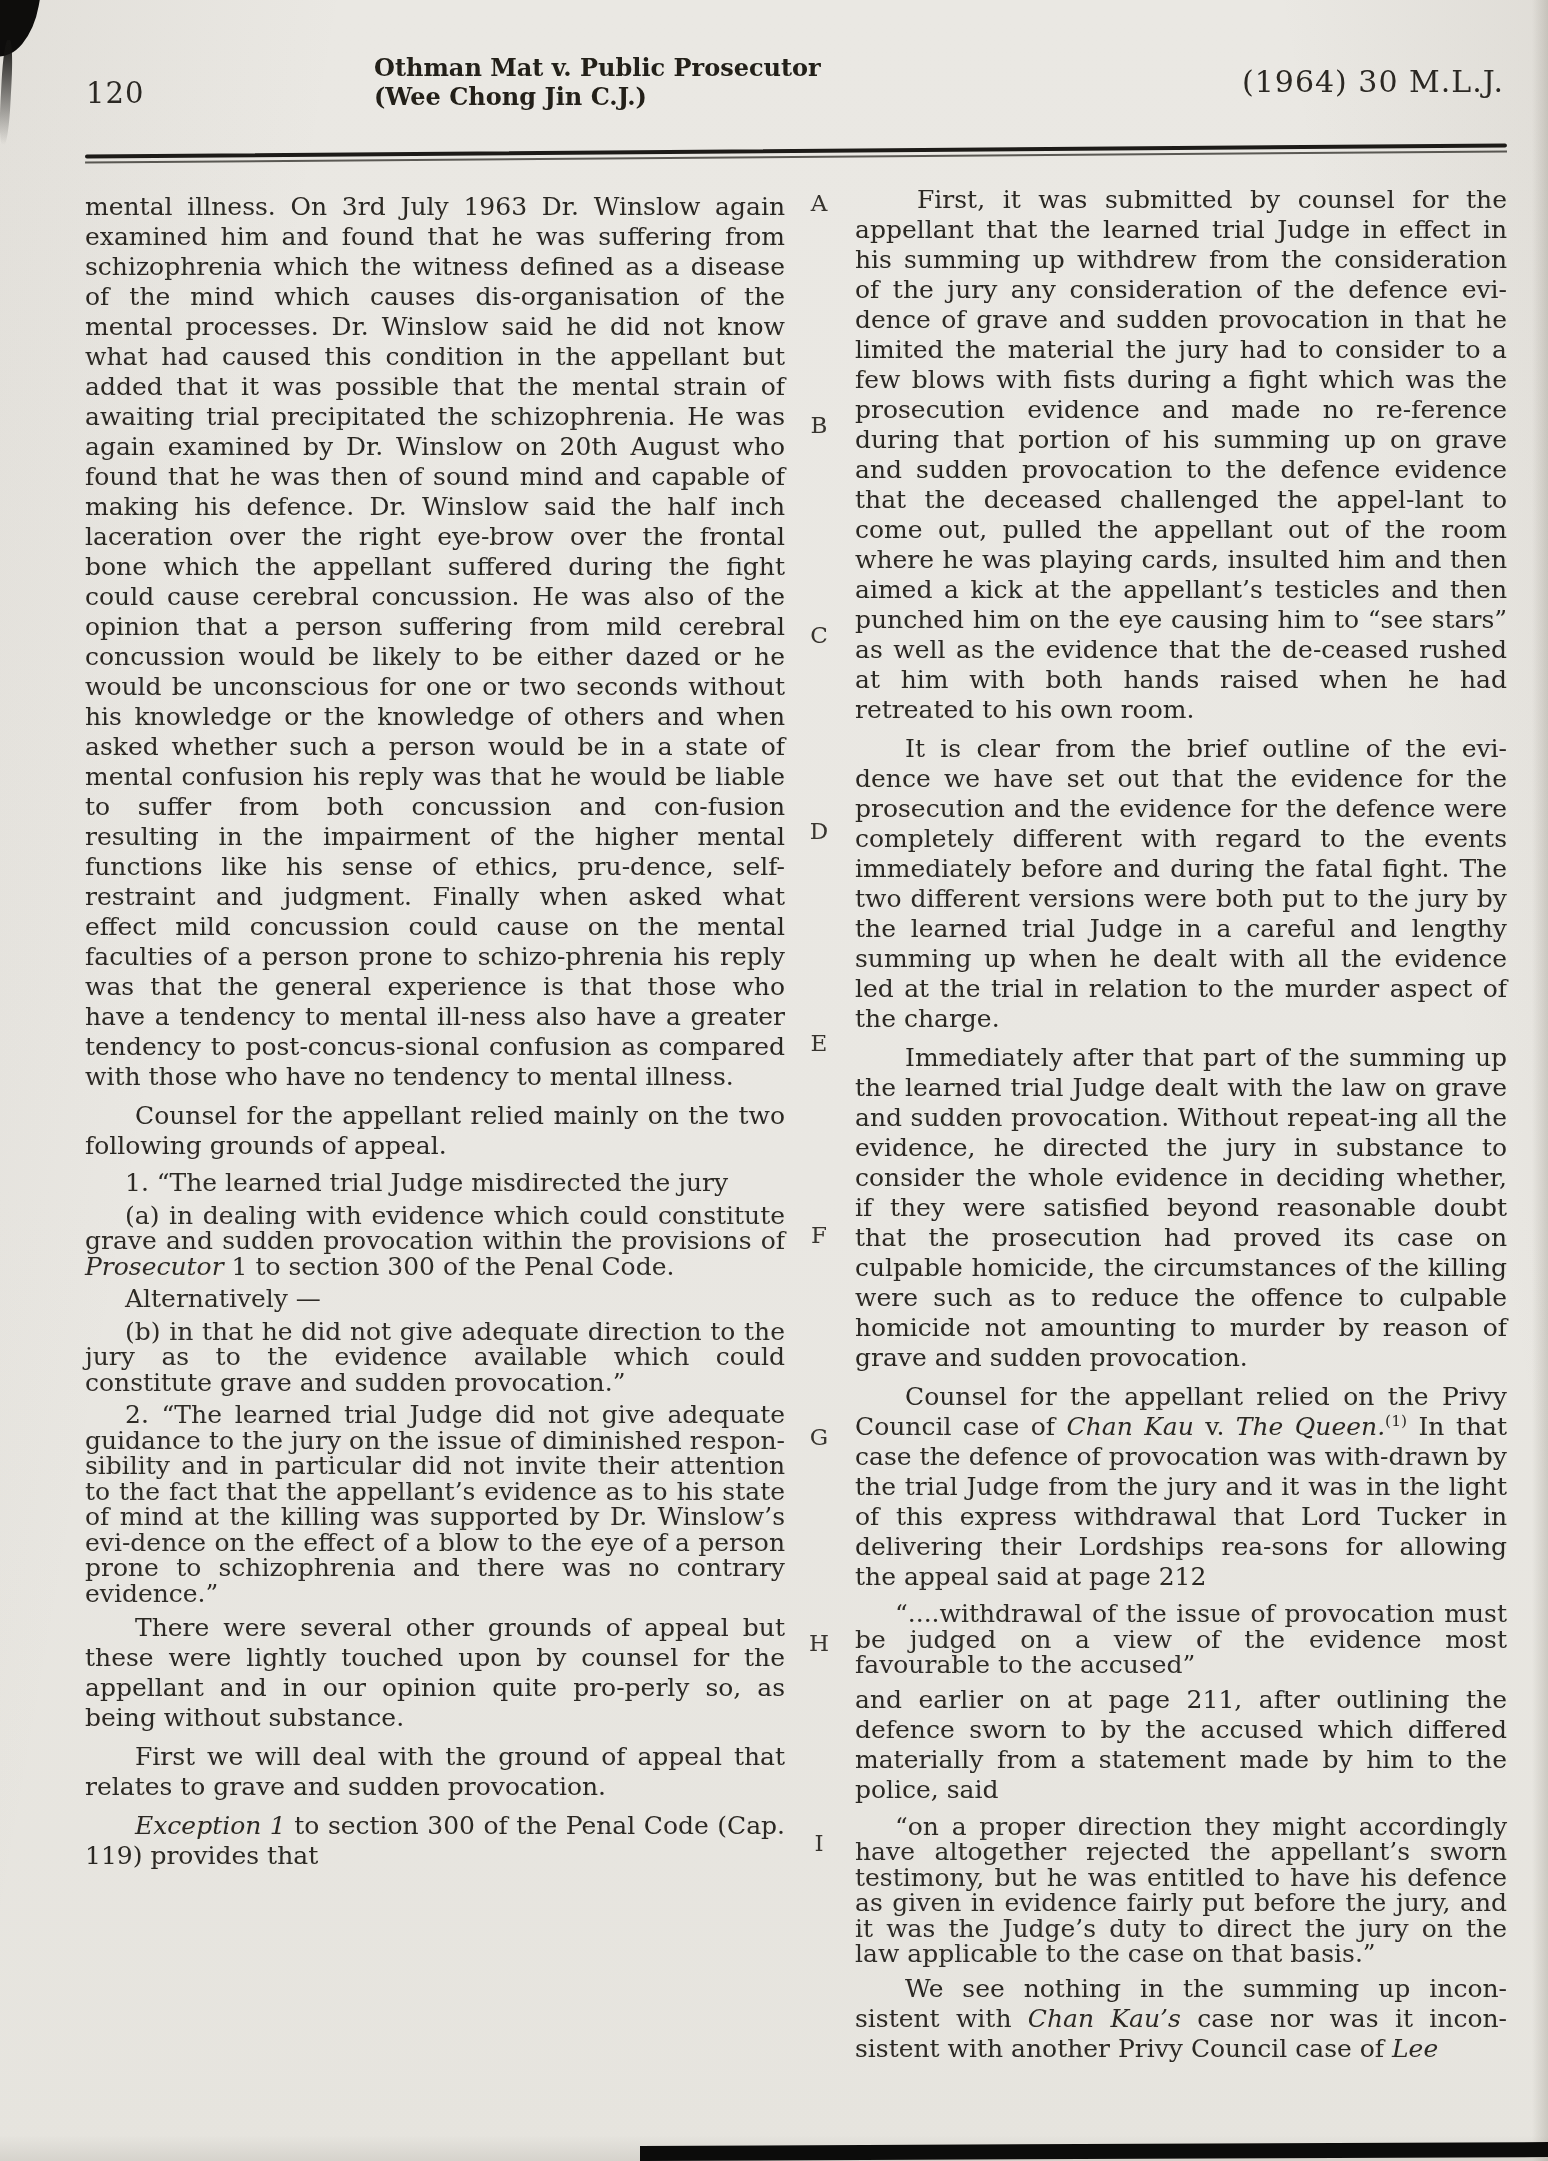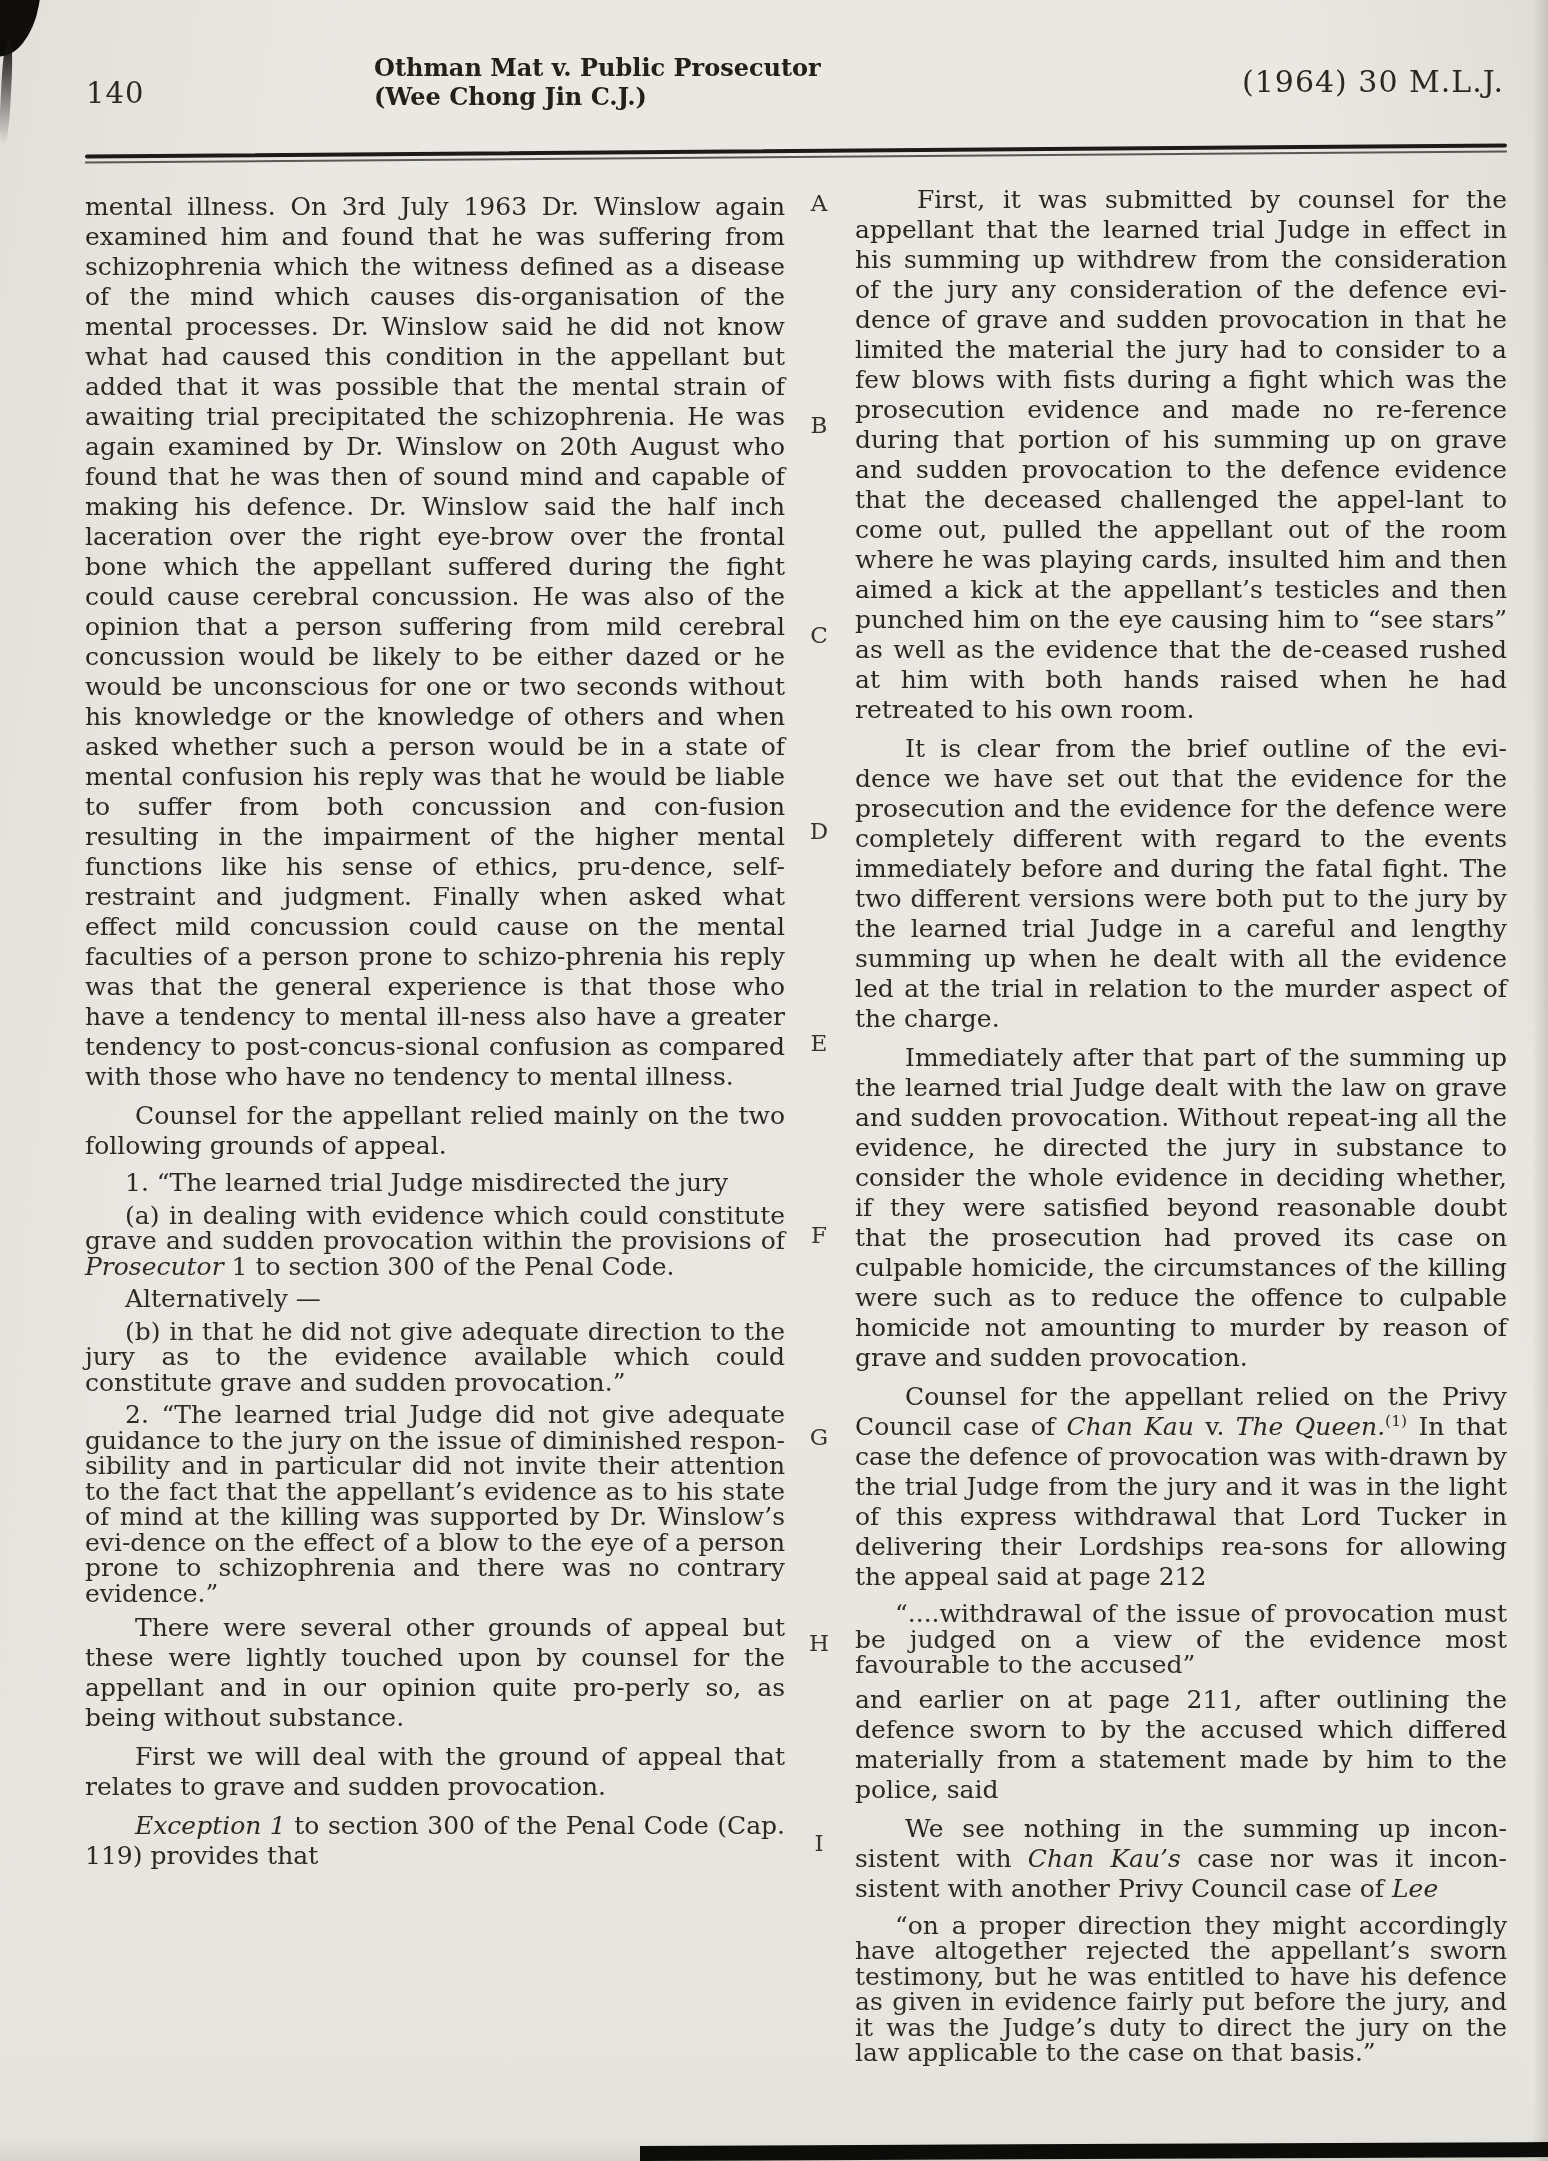--- a/index.html
+++ b/index.html
@@ -49,21 +49,21 @@
 </head>
 <body>
 
 <div class="sheet">
 
   <div class="blob-topleft"></div>
   <div class="streak-topleft"></div>
   <div class="edge-right"></div>
   <div class="edge-bottom"></div>
 
-  <div class="page-number">140</div>
+  <div class="page-number">120</div>
   <div class="header-center">
     <div>Othman Mat v. Public Prosecutor</div>
     <div>(Wee Chong Jin C.J.)</div>
   </div>
   <div class="citation">(1964) 30 M.L.J.</div>
   <div class="rule-wrap">
     <div class="rule-thick"></div>
     <div class="rule-thin"></div>
   </div>
 
@@ -92,18 +92,18 @@
     <p class="para indent"><i>Exception 1</i> to section 300 of the Penal Code (Cap. 119) provides that</p>
   </div>
 
   <div class="col col-right">
     <p class="para indent-big">First, it was submitted by counsel for the appellant that the learned trial Judge in effect in his summing up withdrew from the consideration of the jury any consideration of the defence evi-dence of grave and sudden provocation in that he limited the material the jury had to consider to a few blows with fists during a fight which was the prosecution evidence and made no re-ference during that portion of his summing up on grave and sudden provocation to the defence evidence that the deceased challenged the appel-lant to come out, pulled the appellant out of the room where he was playing cards, insulted him and then aimed a kick at the appellant’s testicles and then punched him on the eye causing him to “see stars” as well as the evidence that the de-ceased rushed at him with both hands raised when he had retreated to his own room.</p>
     <p class="para indent">It is clear from the brief outline of the evi-dence we have set out that the evidence for the prosecution and the evidence for the defence were completely different with regard to the events immediately before and during the fatal fight.  The two different versions were both put to the jury by the learned trial Judge in a careful and lengthy summing up when he dealt with all the evidence led at the trial in relation to the murder aspect of the charge.</p>
     <p class="para indent">Immediately after that part of the summing up the learned trial Judge dealt with the law on grave and sudden provocation.  Without repeat-ing all the evidence, he directed the jury in substance to consider the whole evidence in deciding whether, if they were satisfied beyond reasonable doubt that the prosecution had proved its case on culpable homicide, the circumstances of the killing were such as to reduce the offence to culpable homicide not amounting to murder by reason of grave and sudden provocation.</p>
     <p class="para indent">Counsel for the appellant relied on the Privy Council case of <i>Chan Kau</i> v. <i>The Queen.</i><sup>(1)</sup>  In that case the defence of provocation was with-drawn by the trial Judge from the jury and it was in the light of this express withdrawal that Lord Tucker in delivering their Lordships rea-sons for allowing the appeal said at page 212</p>
     <p class="para small indent-sm">“....withdrawal of the issue of provocation must be judged on a view of the evidence most favourable to the accused”</p>
     <p class="para">and earlier on at page 211, after outlining the defence sworn to by the accused which differed materially from a statement made by him to the police, said</p>
+    <p class="para small indent-sm">“on a proper direction they might accordingly have altogether rejected the appellant’s sworn testimony, but he was entitled to have his defence as given in evidence fairly put before the jury, and it was the Judge’s duty to direct the jury on the law applicable to the case on that basis.”</p>
     <p class="para indent">We see nothing in the summing up incon-sistent with <i>Chan Kau’s</i> case nor was it incon-sistent with another Privy Council case of <i>Lee</i></p>
-    <p class="para small indent-sm">“on a proper direction they might accordingly have altogether rejected the appellant’s sworn testimony, but he was entitled to have his defence as given in evidence fairly put before the jury, and it was the Judge’s duty to direct the jury on the law applicable to the case on that basis.”</p>
   </div>
 
   <div class="bottom-bar"></div>
 </div>
 
 </body></html>

